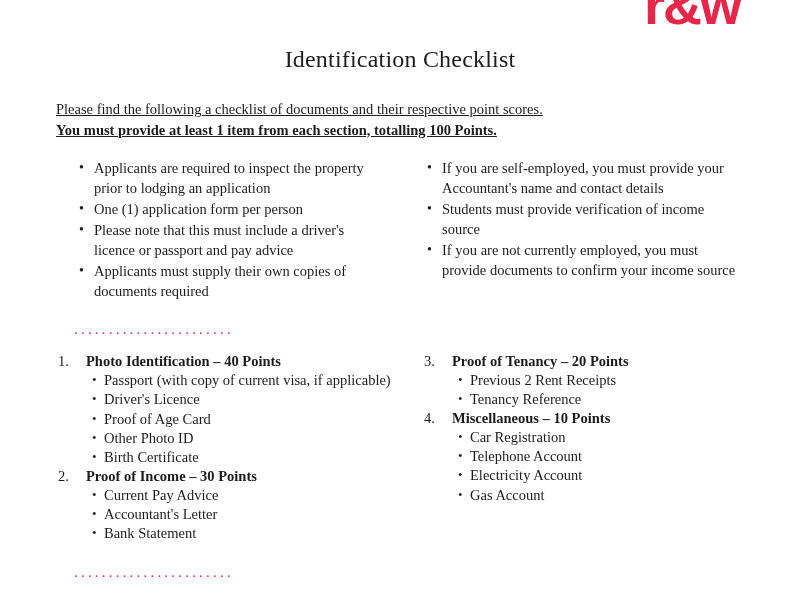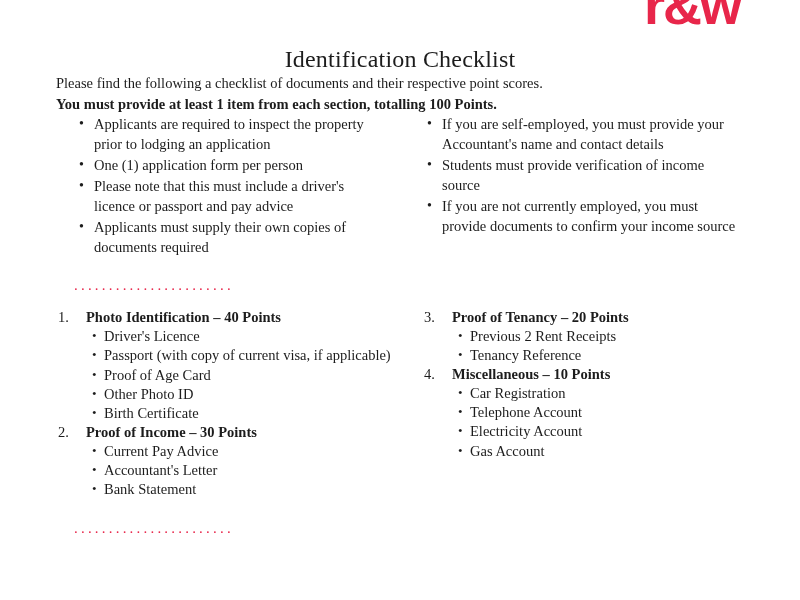--- a/index.html
+++ b/index.html
@@ -39,30 +39,32 @@
   .title {
     text-align: center;
     font-size: 24px;
     font-weight: normal;
     margin: 0;
     padding-top: 46px;
     letter-spacing: 0.2px;
   }
   
   .intro {
+    margin-top: 26px;
     font-size: 14.5px;
     line-height: 1.42;
+    text-decoration: underline;
   }
   .intro .bold {
     font-weight: bold;
   }
   
   .notes {
     display: flex;
-    margin-top: 0;
+    margin-top: 18px;
   }
   .notes-col {
     width: 50%;
     box-sizing: border-box;
   }
   .notes-col.left { padding-left: 18px; padding-right: 14px; }
   .notes-col.right { padding-left: 22px; }
   ul.bullets {
     margin: 0;
     padding-left: 18px;
@@ -189,22 +191,22 @@
   <div class="divider">.......................</div>
 
   <div class="checklist">
     <div class="checklist-col left">
 
       <div class="section">
         <div class="section-num">1.</div>
         <div class="section-body">
           <div class="section-head">Photo Identification – 40 Points</div>
           <ul class="items">
+            <li>Passport (with copy of current visa, if applicable)</li>
             <li>Driver's Licence</li>
-            <li>Passport (with copy of current visa, if applicable)</li>
             <li>Proof of Age Card</li>
             <li>Other Photo ID</li>
             <li>Birth Certificate</li>
           </ul>
         </div>
       </div>
 
       <div class="section">
         <div class="section-num">2.</div>
         <div class="section-body">

